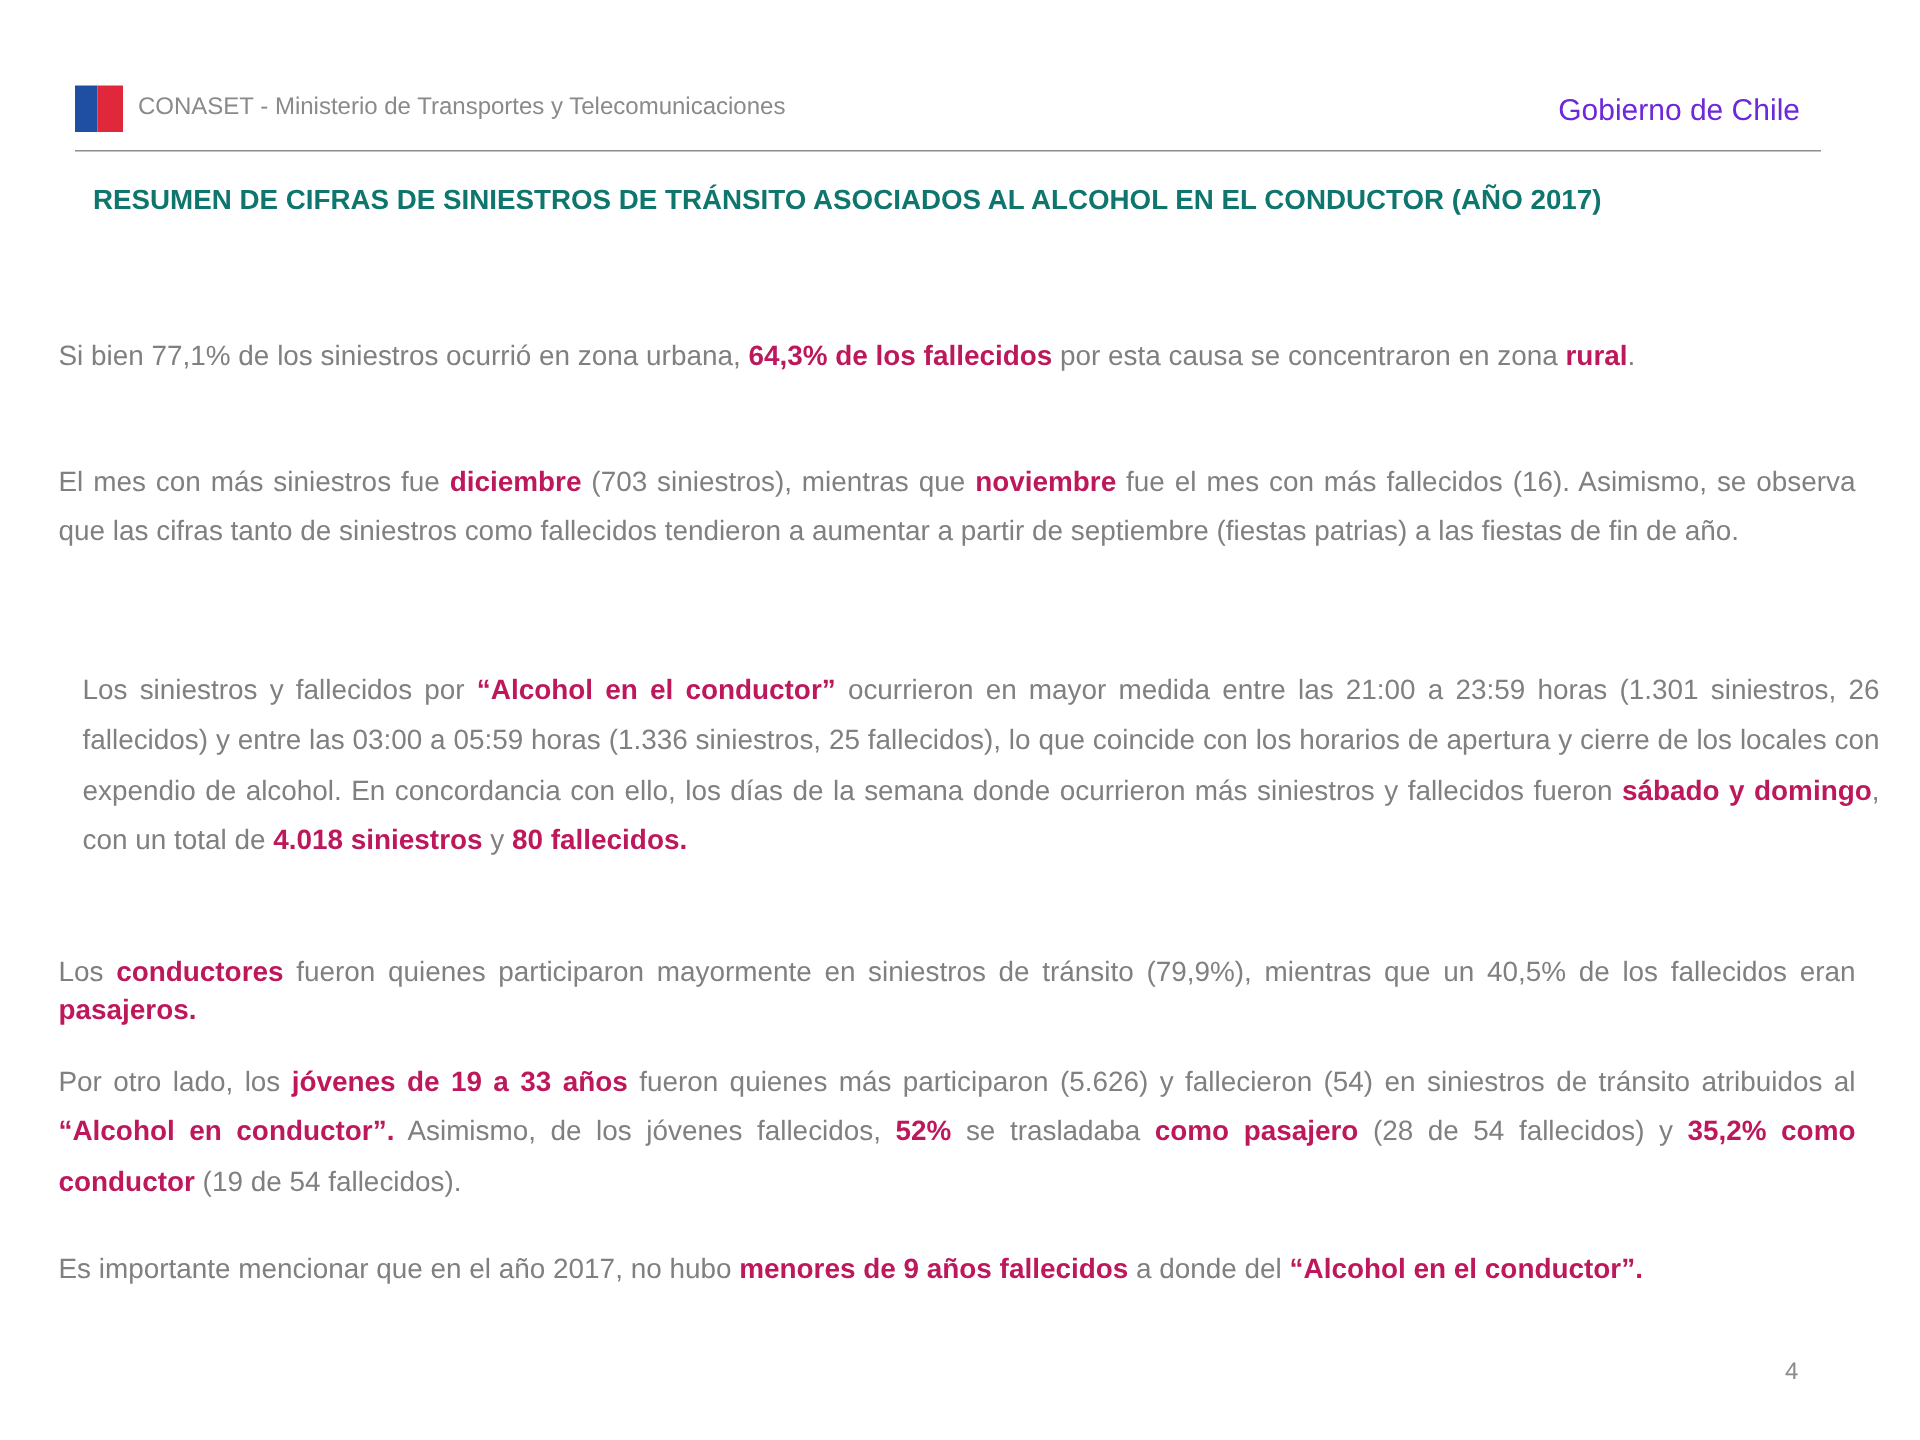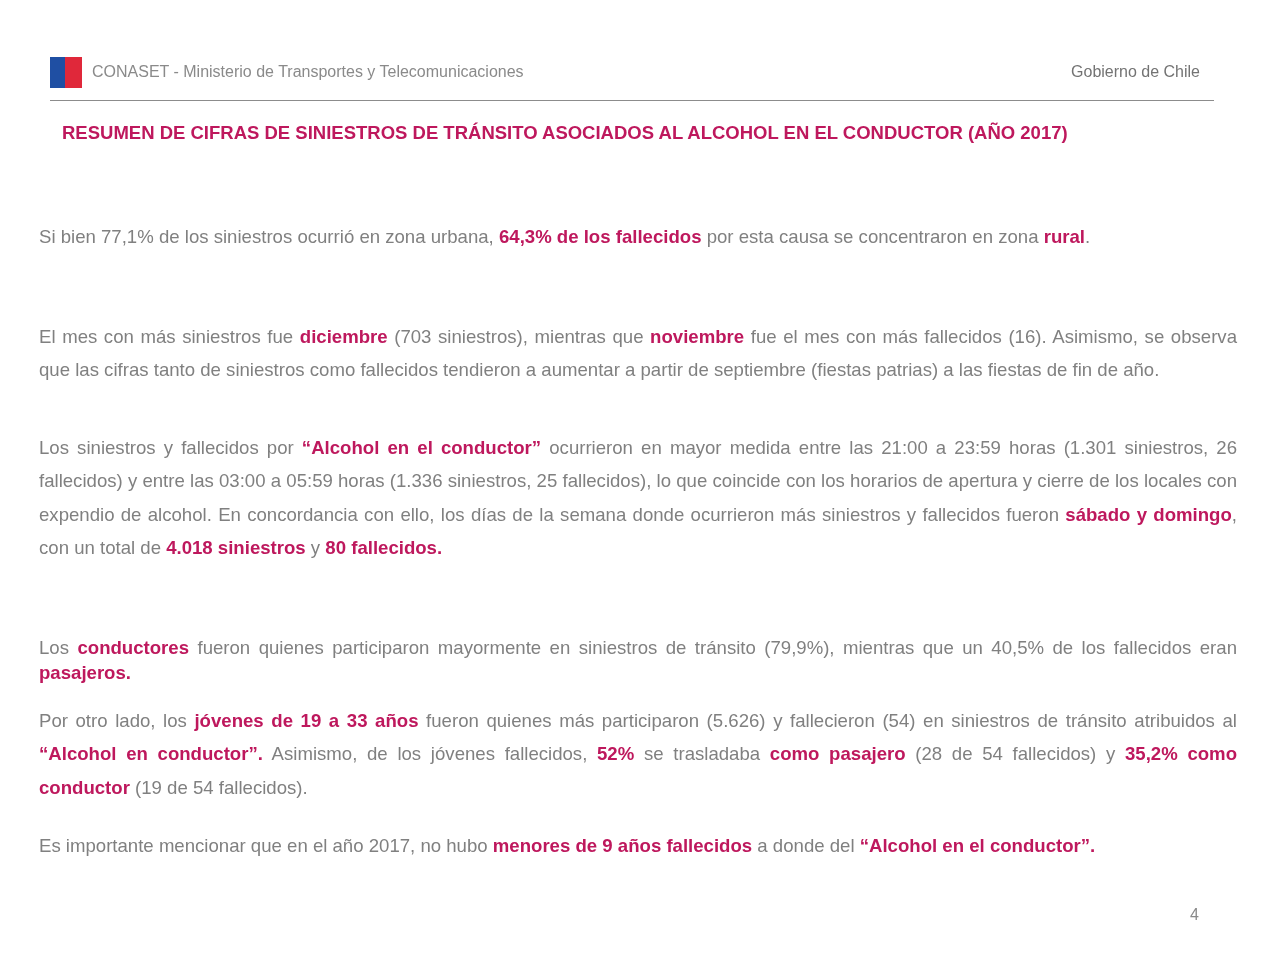--- a/index.html
+++ b/index.html
@@ -4,25 +4,25 @@
   <style>
     html, body { margin: 0; padding: 0; }
     body {
       width: 1280px; height: 960px; background: #ffffff; position: relative; overflow: hidden;
       font-family: "Liberation Sans", sans-serif; color: #808080;
     }
     .flag { position: absolute; left: 50px; top: 57px; width: 32px; height: 31px; display: flex; }
     .flag .blue { width: 15px; height: 100%; background: #1f4fa3; }
     .flag .red { flex: 1; height: 100%; background: #e0283a; }
     .org { position: absolute; left: 92px; top: 63px; font-size: 16px; color: #8a8a8a; }
-    .gov { position: absolute; right: 80px; top: 63px; font-size: 16px; color: #737373; }
+    .gov { position: absolute; right: 80px; top: 63px; font-size: 20px; color: #6d28d9; }
     .rule { position: absolute; left: 50px; width: 1164px; top: 100px; height: 1px; background: #8c8c8c; }
     .title {
       position: absolute; left: 62px; top: 120px; width: 1120px;
-      font-size: 18.5px; font-weight: bold; color: #be185d; line-height: 25px;
+      font-size: 18.5px; font-weight: bold; color: #0f766e; line-height: 25px;
     }
     .body { position: absolute; left: 39px; width: 1198px; font-size: 18.6px; }
     .p { margin: 0; text-align: justify; line-height: 33.3px; }
     .p.tight { line-height: 24.5px; }
     b { color: #be185d; }
     .pagenum { position: absolute; left: 1190px; top: 906px; font-size: 16px; color: #8a8a8a; }
   </style>
 </head>
 <body>
 
@@ -32,24 +32,24 @@
 </div>
 <div class="org">CONASET - Ministerio de Transportes y Telecomunicaciones</div>
 <div class="gov">Gobierno de Chile</div>
 <div class="rule"></div>
 
 <div class="title">RESUMEN DE CIFRAS DE SINIESTROS DE TRÁNSITO ASOCIADOS AL ALCOHOL EN EL CONDUCTOR (AÑO 2017)</div>
 
 <div class="body" style="top:220px;">
   <p class="p"><span>Si bien 77,1% de los siniestros ocurrió en zona urbana, </span><b>64,3% de los fallecidos</b><span> por esta causa se concentraron en zona </span><b>rural</b><span>.</span></p>
 </div>
-<div class="body" style="top:320px;">
+<div class="body" style="top:304px;">
   <p class="p"><span>El mes con más siniestros fue </span><b>diciembre</b><span> (703 siniestros), mientras que </span><b>noviembre</b><span> fue el mes con más fallecidos (16). Asimismo, se observa que las cifras tanto de siniestros como fallecidos tendieron a aumentar a partir de septiembre (fiestas patrias) a las fiestas de fin de año.</span></p>
 </div>
-<div class="body" style="top:431px;">
+<div class="body" style="top:443px;margin-left:16px;">
   <p class="p"><span>Los siniestros  y fallecidos por </span><b>“Alcohol en el conductor”</b><span> ocurrieron en mayor medida entre las 21:00 a 23:59 horas (1.301 siniestros, 26 fallecidos) y entre las 03:00 a 05:59 horas (1.336 siniestros, 25 fallecidos), lo que coincide con los horarios de apertura y cierre de los locales con expendio de alcohol. En concordancia con ello, los días de la semana donde ocurrieron más siniestros y fallecidos fueron </span><b>sábado y domingo</b><span>, con un total de </span><b>4.018 siniestros</b><span> y </span><b>80 fallecidos.</b></p>
 </div>
 <div class="body" style="top:620px;margin-top:16px;">
   <p class="p tight"><span>Los </span><b>conductores</b><span> fueron quienes participaron mayormente en siniestros de tránsito (79,9%), mientras que un 40,5% de los fallecidos eran </span><b>pasajeros.</b></p>
 </div>
 <div class="body" style="top:704px;">
   <p class="p"><span>Por otro lado, los </span><b>jóvenes de 19 a 33 años</b><span> fueron quienes más participaron (5.626) y fallecieron (54) en siniestros de tránsito atribuidos al </span><b>“Alcohol en conductor”.</b><span> Asimismo, de los jóvenes fallecidos, </span><b>52%</b><span> se trasladaba </span><b>como pasajero</b><span> (28 de 54 fallecidos) y </span><b>35,2% como conductor</b><span> (19 de 54 fallecidos).</span></p>
 </div>
 <div class="body" style="top:829px;">
   <p class="p"><span>Es importante mencionar que en el año 2017, no hubo </span><b>menores de 9 años fallecidos</b><span> a donde del </span><b>“Alcohol en el conductor”.</b></p>

